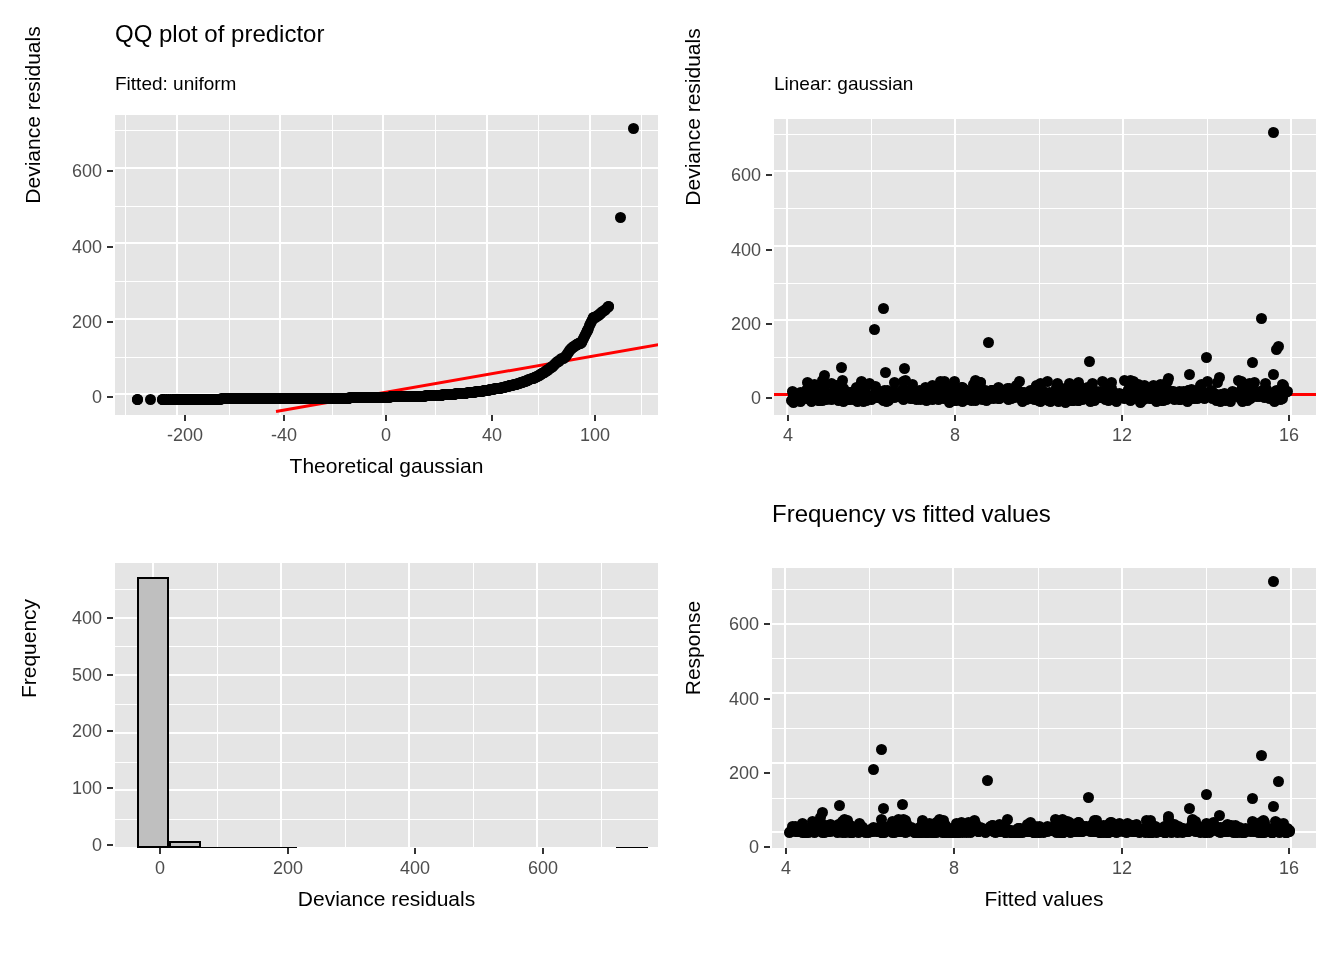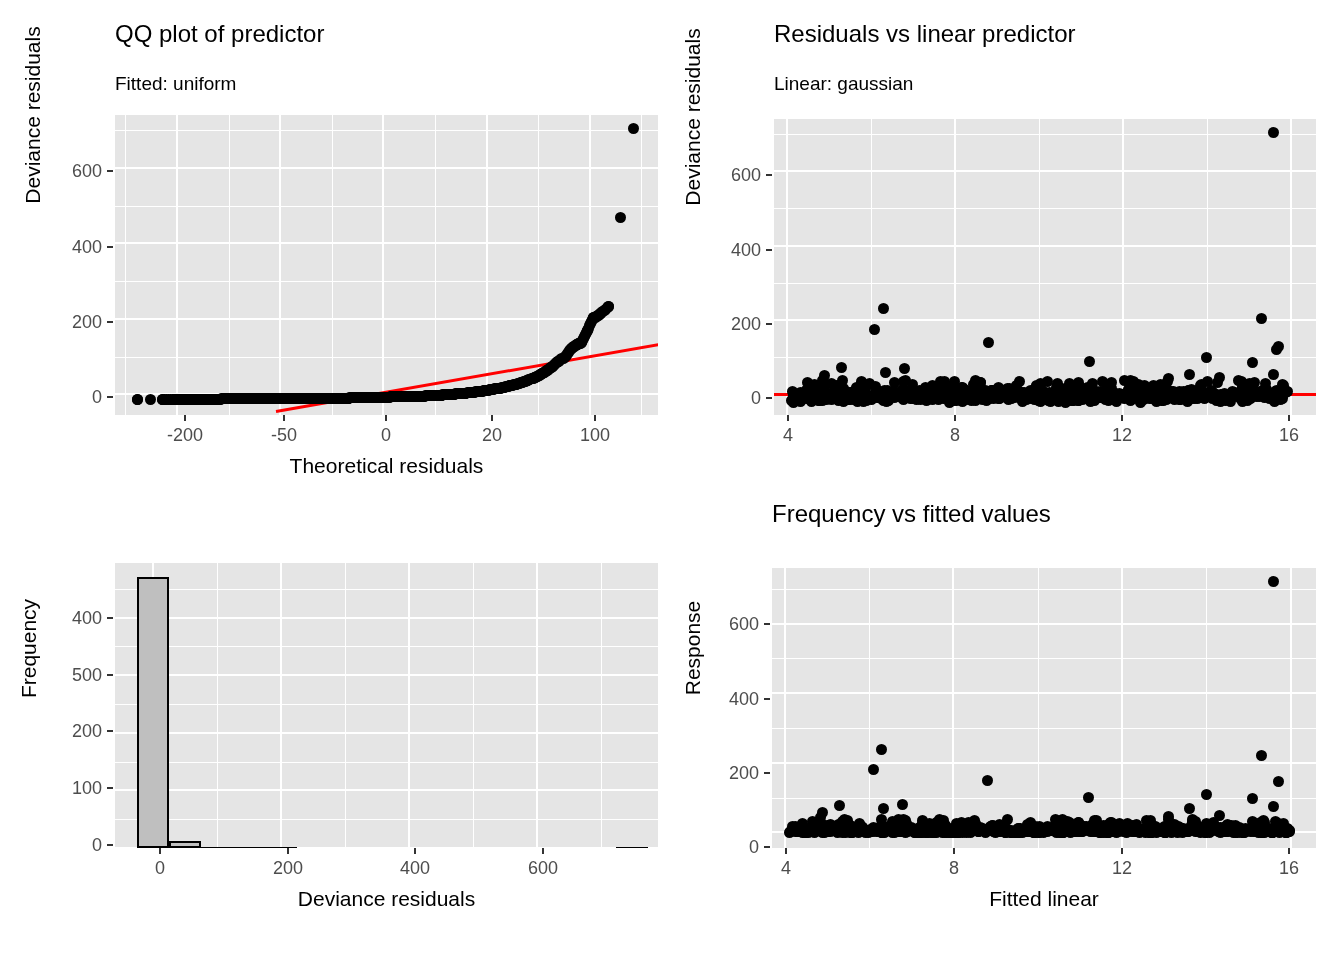--- a/index.html
+++ b/index.html
@@ -599,31 +599,30 @@
     <div class="ticklab y" style="left:50px;top:313px;width:52px;">200</div>
     <div class="ticklab y" style="left:50px;top:238px;width:52px;">400</div>
     <div class="ticklab y" style="left:50px;top:162px;width:52px;">600</div>
 
     <div class="tickmark x" style="left:184px;top:415px;"></div>
     <div class="tickmark x" style="left:283px;top:415px;"></div>
     <div class="tickmark x" style="left:385px;top:415px;"></div>
     <div class="tickmark x" style="left:491px;top:415px;"></div>
     <div class="tickmark x" style="left:594px;top:415px;"></div>
     <div class="ticklab x" style="left:145px;top:426px;width:80px;">-200</div>
-    <div class="ticklab x" style="left:244px;top:426px;width:80px;">-50</div>
+    <div class="ticklab x" style="left:244px;top:426px;width:80px;">-40</div>
     <div class="ticklab x" style="left:346px;top:426px;width:80px;">0</div>
-    <div class="ticklab x" style="left:452px;top:426px;width:80px;">20</div>
+    <div class="ticklab x" style="left:452px;top:426px;width:80px;">40</div>
     <div class="ticklab x" style="left:555px;top:426px;width:80px;">100</div>
 
-    <div class="axis-title" style="left:115px;top:455px;width:543px;">Theoretical residuals</div>
+    <div class="axis-title" style="left:115px;top:455px;width:543px;">Theoretical gaussian</div>
     <div class="axis-title y-axis-title" style="left:22px;top:265px;width:300px;">Deviance residuals</div>
   </div>
 
   <div class="panel">
-    <div class="ptitle" style="left:102px;top:22px;">Residuals vs linear predictor</div>
     <div class="psubtitle" style="left:102px;top:74px;">Linear: gaussian</div>
 
     <div class="plotarea" id="rlp-area" style="left:102px;top:119px;width:542px;height:296px;">
         <div class="gl h" style="top: 238.289px;"></div>
         <div class="gl h" style="top: 163.824px;"></div>
         <div class="gl h" style="top: 89.3585px;"></div>
         <div class="gl h" style="top: 14.8931px;"></div>
         <div class="gl v" style="left: 96.6357px;"></div>
         <div class="gl v" style="left: 264.698px;"></div>
         <div class="gl v" style="left: 432.76px;"></div>
@@ -2261,17 +2260,17 @@
 
     <div class="tickmark x" style="left:113px;top:368px;"></div>
     <div class="tickmark x" style="left:281px;top:368px;"></div>
     <div class="tickmark x" style="left:449px;top:368px;"></div>
     <div class="tickmark x" style="left:616px;top:368px;"></div>
     <div class="ticklab x" style="left:74px;top:379px;width:80px;">4</div>
     <div class="ticklab x" style="left:242px;top:379px;width:80px;">8</div>
     <div class="ticklab x" style="left:410px;top:379px;width:80px;">12</div>
     <div class="ticklab x" style="left:577px;top:379px;width:80px;">16</div>
 
-    <div class="axis-title" style="left:100px;top:408px;width:544px;">Fitted linear</div>
+    <div class="axis-title" style="left:100px;top:408px;width:544px;">Fitted values</div>
     <div class="axis-title y-axis-title" style="left:10px;top:308px;width:280px;">Response</div>
   </div>
 
 </div>
 
 </body></html>

